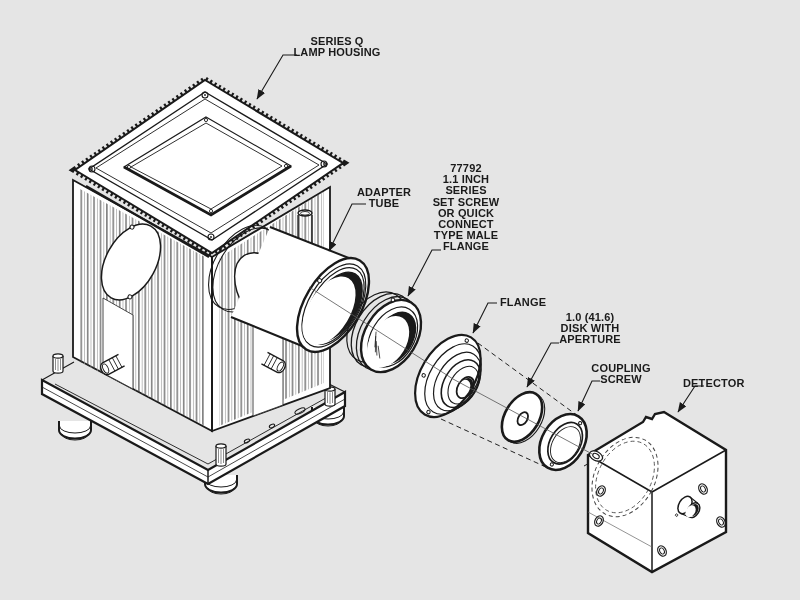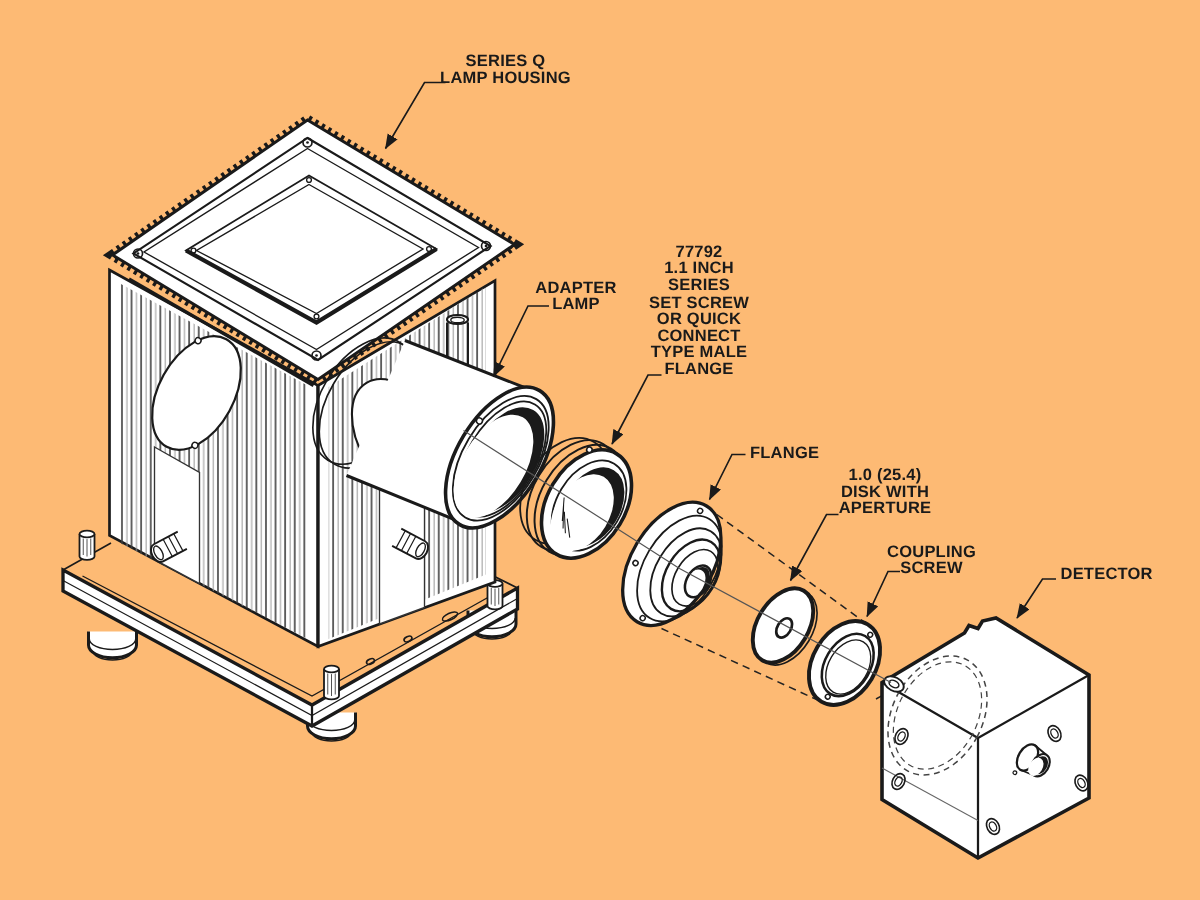--- a/index.html
+++ b/index.html
@@ -1,17 +1,17 @@
 <!DOCTYPE html>
 <html><head>
 <meta charset="utf-8">
 <style>
   html,body { margin:0; padding:0; background:#ffffff; }
   .stage {
-    position:relative; width:800px; height:600px; background:#fdba74;
+    position:relative; width:800px; height:600px; background:#e5e5e5;
     font-family:"Liberation Sans", sans-serif; overflow:hidden;
   }
   .stage svg { position:absolute; left:0; top:0; }
   .lbl {
     position:absolute; white-space:pre-line; font-weight:bold;
     font-size:11px; line-height:11.2px; color:#1a1a1a;
     letter-spacing:0.15px; text-align:center;
   }
   .ctr { transform:translateX(-50%); }
   .lft { text-align:left; }
@@ -251,29 +251,29 @@
     <path d="M497,303 L488,303 L473,333" marker-end="url(#arw)"></path>
     <path d="M559,343 L551,343 L527,387" marker-end="url(#arw)"></path>
     <path d="M600,381 L592,381 L578,411" marker-end="url(#arw)"></path>
     <path d="M704,386 L695,386 L678,412" marker-end="url(#arw)"></path>
   </g>
 </svg>
 
   <div class="lbl ctr" style="left:337px; top:36px;">SERIES Q
 LAMP HOUSING</div>
   <div class="lbl ctr" style="left:384px; top:187px;">ADAPTER
-LAMP</div>
+TUBE</div>
   <div class="lbl ctr" style="left:466px; top:163px;">77792
 1.1 INCH
 SERIES
 SET SCREW
 OR QUICK
 CONNECT
 TYPE  MALE
 FLANGE</div>
   <div class="lbl lft" style="left:500px; top:297px;">FLANGE</div>
-  <div class="lbl ctr" style="left:590px; top:312px;">1.0 (25.4)
+  <div class="lbl ctr" style="left:590px; top:312px;">1.0 (41.6)
 DISK WITH
 APERTURE</div>
   <div class="lbl ctr" style="left:621px; top:363px;">COUPLING
 SCREW</div>
-  <div class="lbl lft" style="left:707px; top:378px;">DETECTOR</div>
+  <div class="lbl lft" style="left:683px; top:378px;">DETECTOR</div>
 </div>
 
 </body></html>

